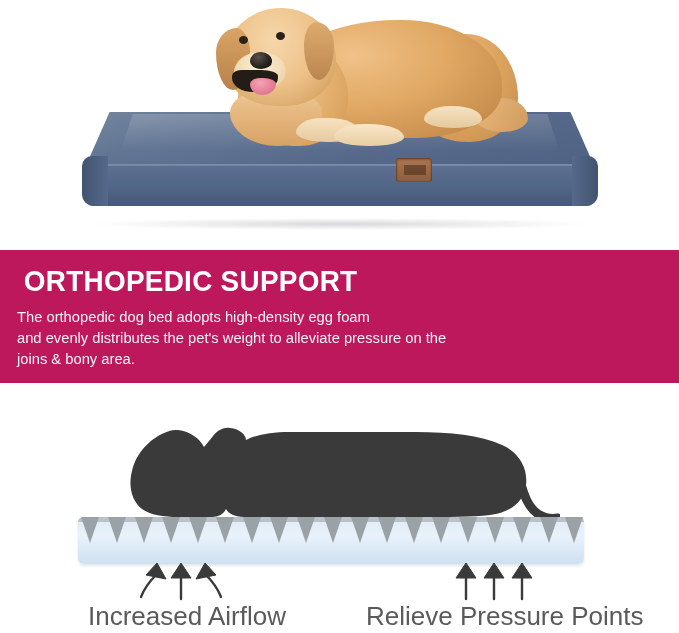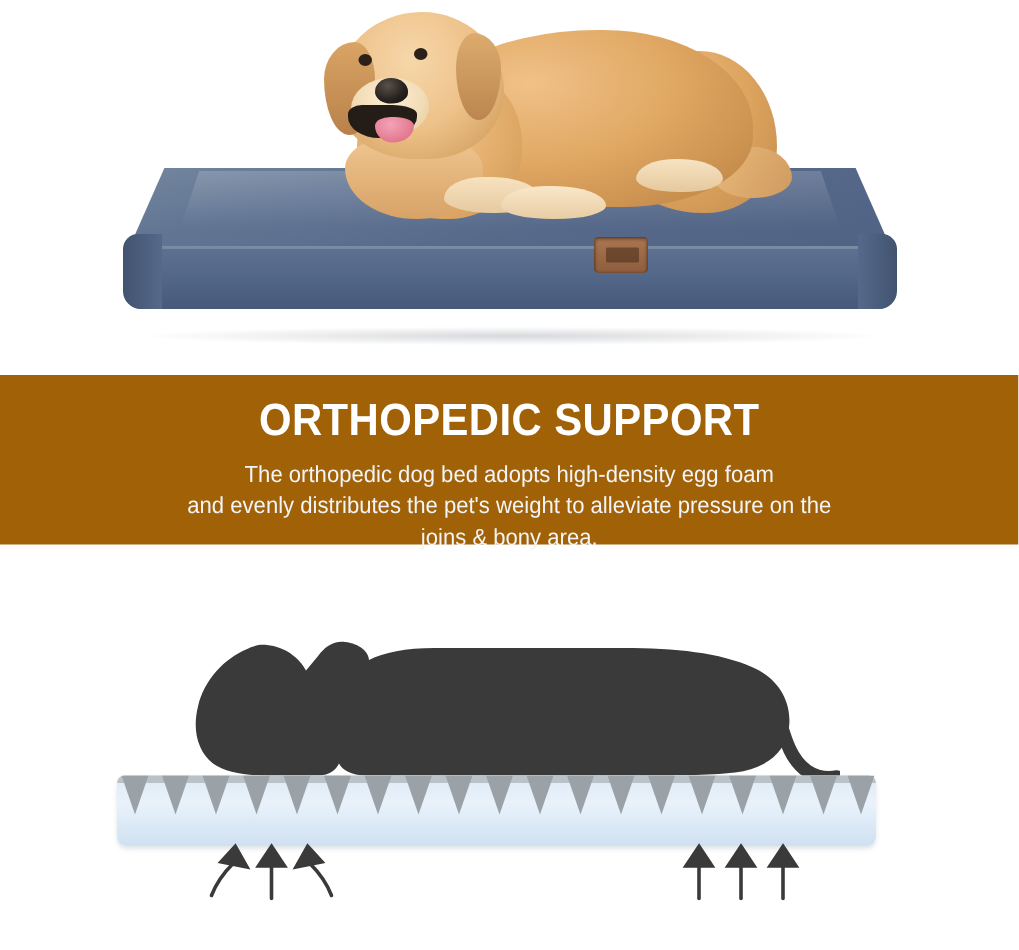--- a/index.html
+++ b/index.html
@@ -138,22 +138,22 @@
   }
   .r-tailfur {
     position:absolute; left:300px; top:104px; width:52px; height:34px;
     background:linear-gradient(120deg,#e8b madrid,#d49f63);
     background:linear-gradient(120deg,#eab97c,#cf9a5e);
     border-radius:50% 50% 50% 50% / 60% 60% 40% 40%;
   }
 
   
   .banner {
-    position:absolute; left:0; top:250px; width:679px; height:113px;
-    background:#a16207; color:#fff; text-align:center;
+    position:absolute; left:0; top:250px; width:679px; height:133px;
+    background:#be185d; color:#fff; 
   }
   .banner-title {
     font-size:30px; font-weight:700; letter-spacing:.3px;
     line-height:1; padding-top:16px; transform:scaleX(.93); transform-origin:center;
   }
   .banner-body {
     font-size:15.5px; font-weight:400; line-height:21px; padding-top:10px;
     transform:scaleX(.95); transform-origin:center; color:#f2f4f7;
   }
   .banner-body div { white-space:nowrap; }
@@ -319,15 +319,19 @@
           <path stroke-width="2.4" fill="none" stroke-linecap="round" d="M 466 38 L 466 14"></path>
           <polygon points="466,2 476,17 456,17"></polygon>
           <path stroke-width="2.4" fill="none" stroke-linecap="round" d="M 494 38 L 494 14"></path>
           <polygon points="494,2 504,17 484,17"></polygon>
           <path stroke-width="2.4" fill="none" stroke-linecap="round" d="M 522 38 L 522 14"></path>
           <polygon points="522,2 532,17 512,17"></polygon>
         </g>
       </svg>
     </div>
 
+    <div class="labels">
+      <div class="label-txt label-airflow">Increased Airflow</div>
+      <div class="label-txt label-pressure">Relieve Pressure Points</div>
+    </div>
 
   </div>
 </div>
 
 </body></html>

